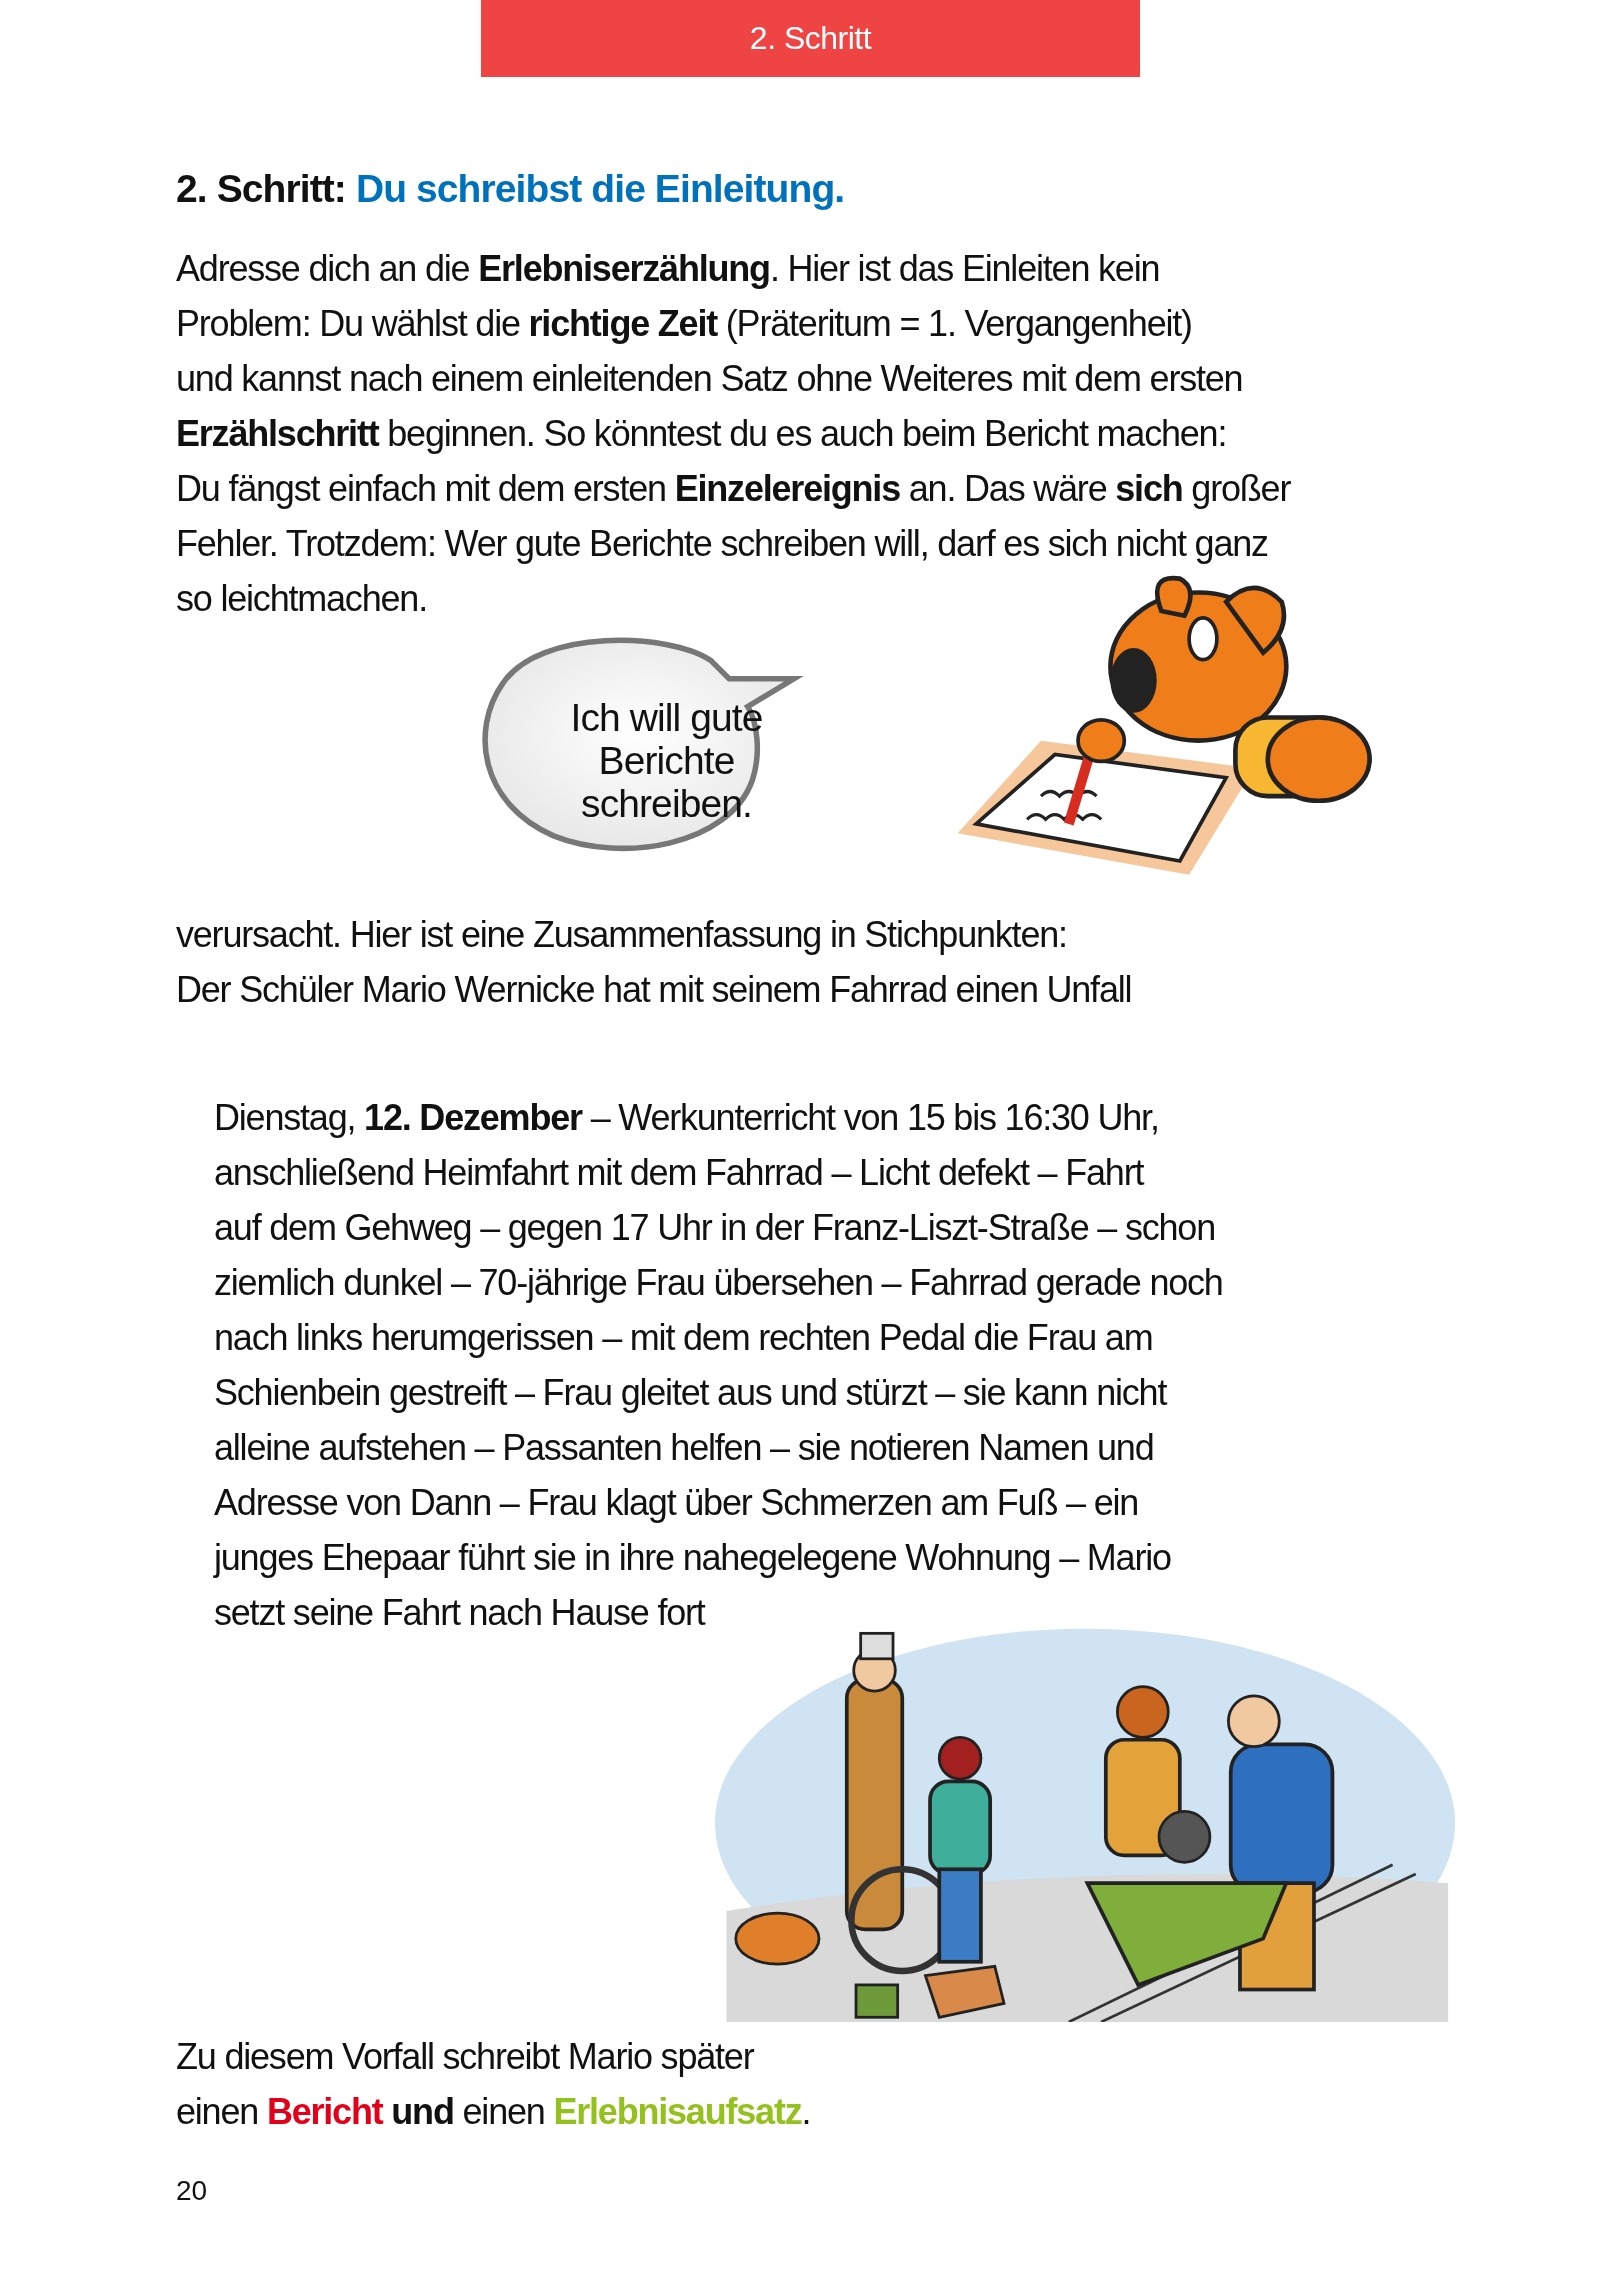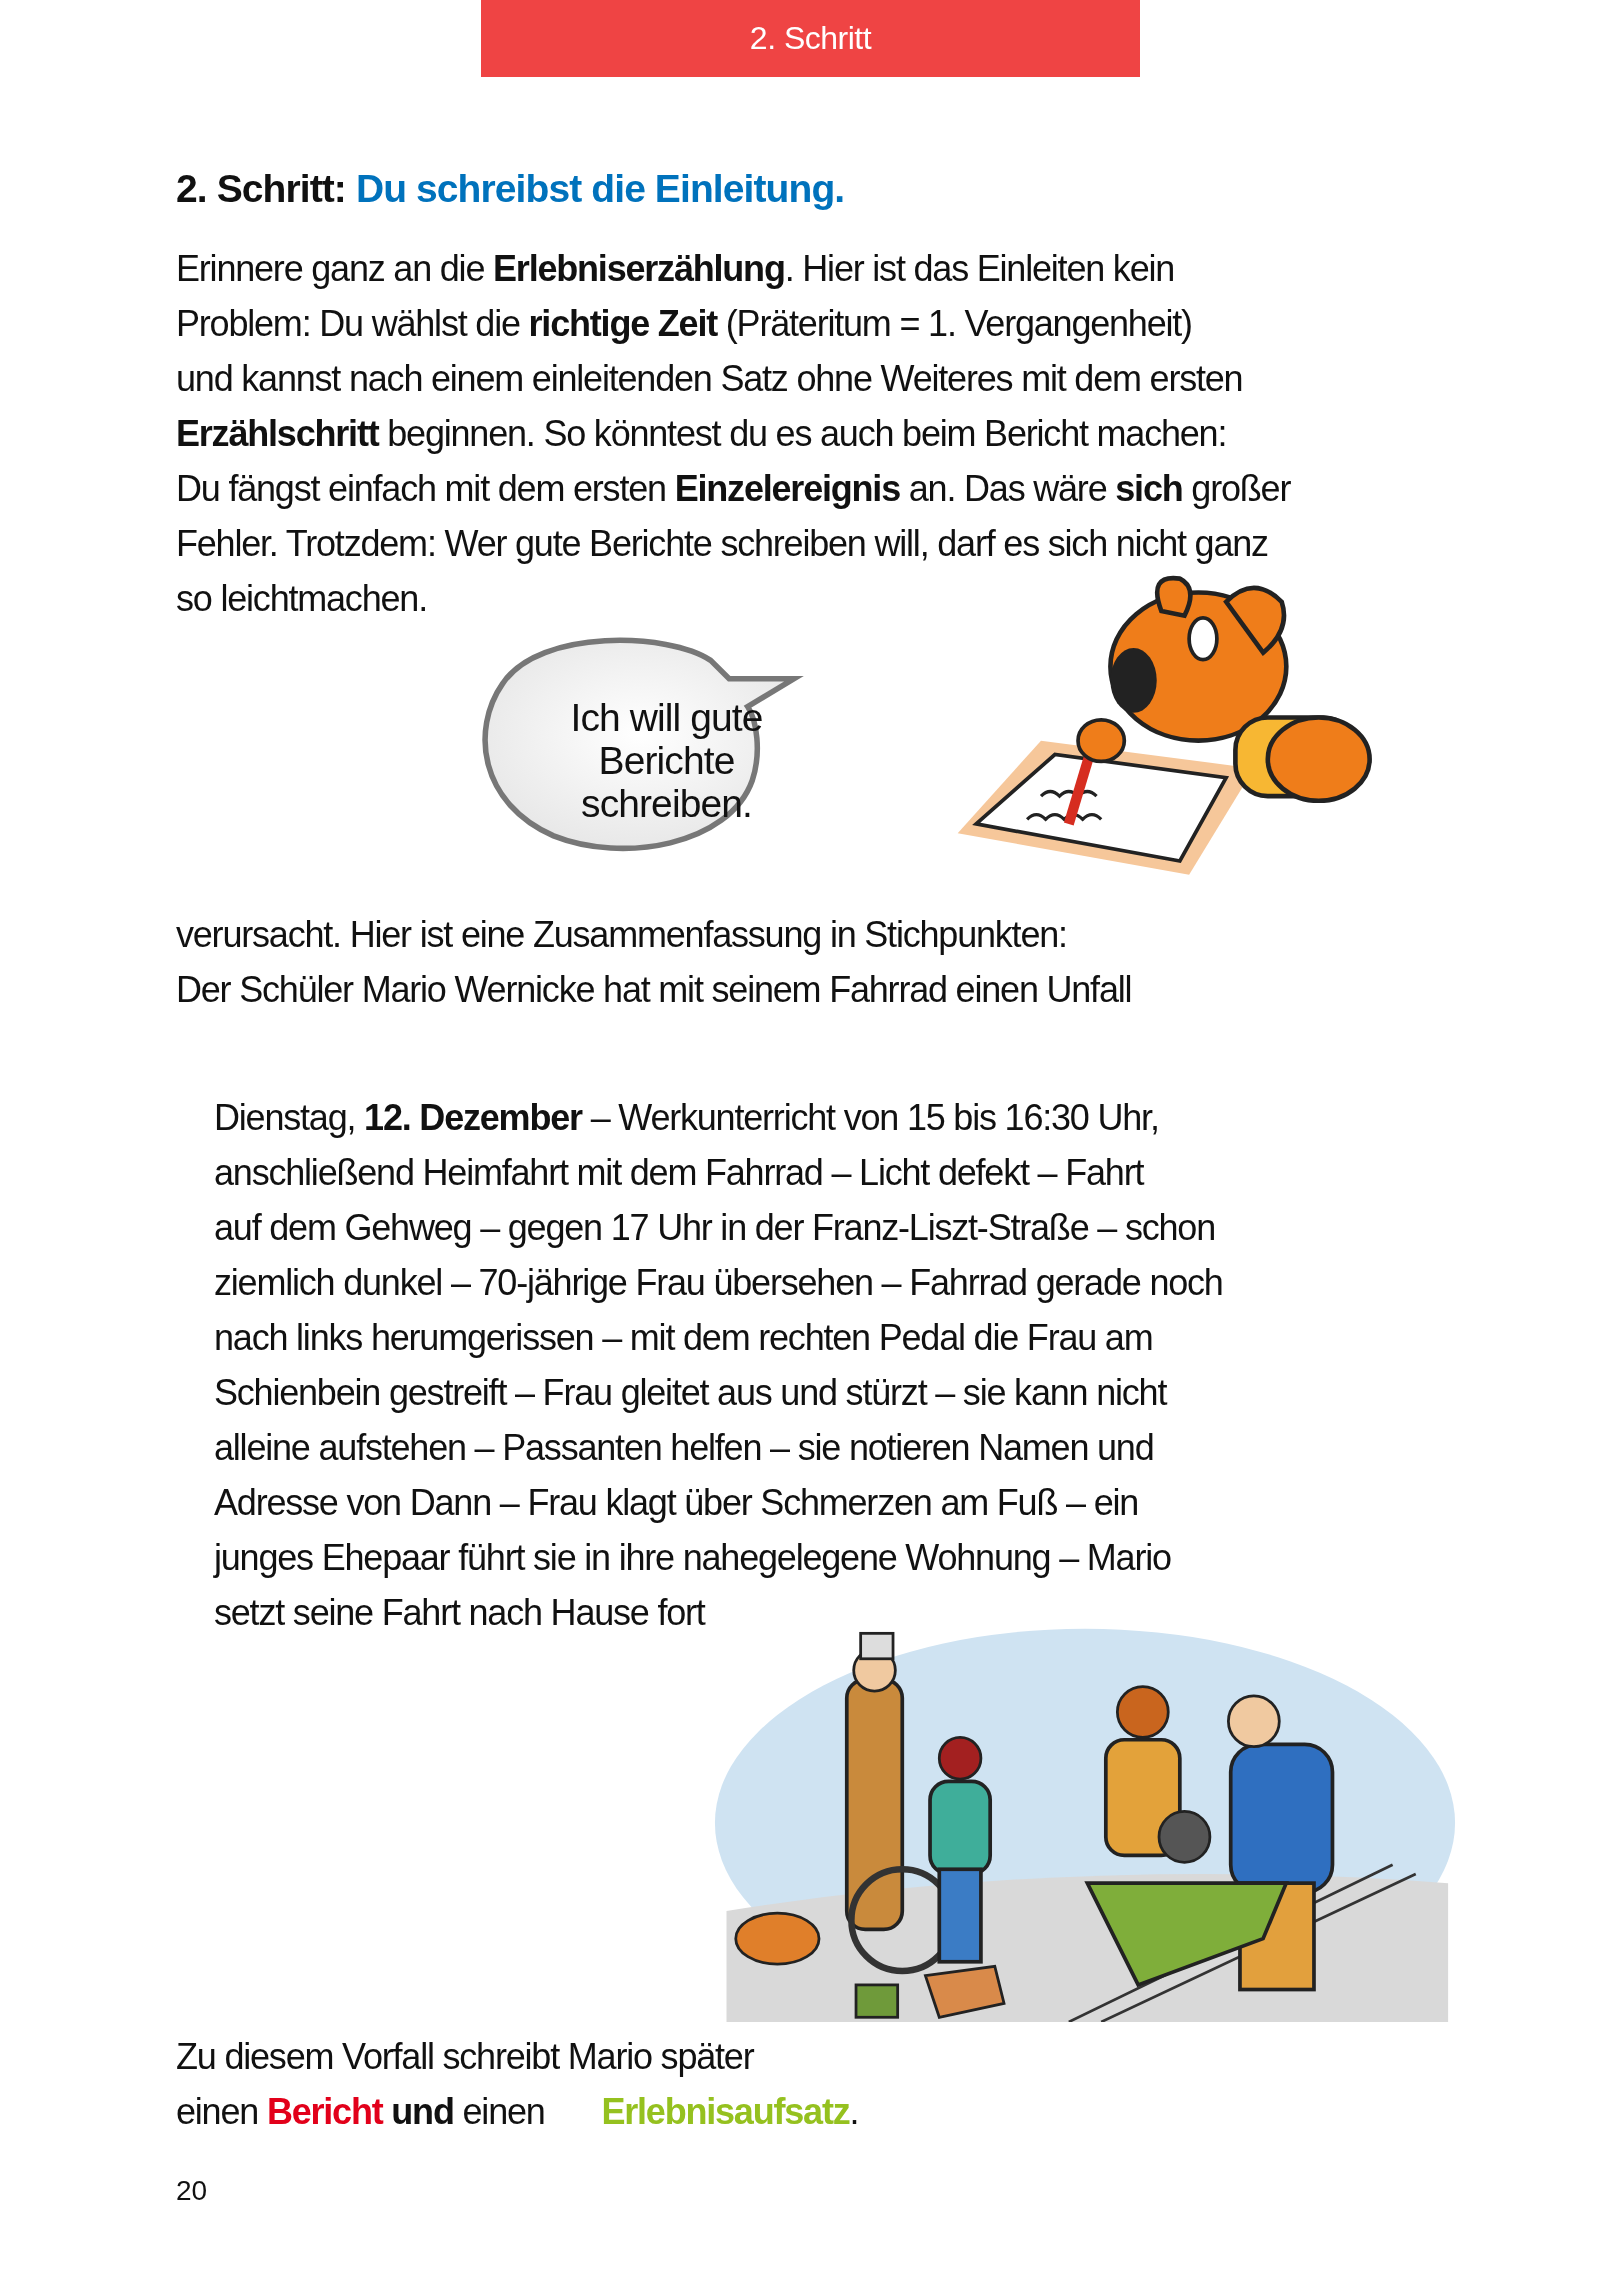--- a/index.html
+++ b/index.html
@@ -21,21 +21,21 @@
   .para {
     position: absolute; left: 176px; font-size: 36px; line-height: 55px;
     letter-spacing: -1.2px; white-space: nowrap;
   }
   .para b { font-weight: bold; }
   .p1 { top: 241px; }
   .p2 { top: 907px; }
   .p3 { top: 1090px; left: 214px; }
   .p4 { top: 2029px; }
   .red { color: #e2001a; font-weight: bold; }
-  .green { color: #95c11f; font-weight: bold; margin-left: 48px; }
+  .green { color: #95c11f; font-weight: bold; }
   .bubble {
     position: absolute; left: 470px; top: 628px; width: 449px; height: 231px;
   }
   .bubble-text {
     position: absolute; left: 500px; top: 696px; width: 333px; text-align: center;
     font-size: 39px; line-height: 43px; letter-spacing: -0.9px;
   }
   .dog { position: absolute; left: 902px; top: 574px; width: 602px; height: 324px; }
   .scene { position: absolute; left: 708px; top: 1624px; width: 754px; height: 398px; }
   .pageno { position: absolute; left: 176px; top: 2175px; font-size: 28px; }
@@ -46,21 +46,21 @@
 <div class="tab">
   <span>2. Schritt</span>
 </div>
 
 <div class="heading">
   <span>2. Schritt:</span>
   <span class="blue">Du schreibst die Einleitung.</span>
 </div>
 
 <div class="para p1">
-  <div><span>Erinnere ganz an die </span><b>Erlebniserzählung</b><span>. Hier ist das Einleiten kein</span></div>
+  <div><span>Adresse dich an die </span><b>Erlebniserzählung</b><span>. Hier ist das Einleiten kein</span></div>
   <div><span>Problem: Du wählst die </span><b>richtige Zeit</b><span> (Präteritum = 1. Vergangenheit)</span></div>
   <div><span>und kannst nach einem einleitenden Satz ohne Weiteres mit dem ersten</span></div>
   <div><b>Erzählschritt</b><span> beginnen. So könntest du es auch beim Bericht machen:</span></div>
   <div><span>Du fängst einfach mit dem ersten </span><b>Einzelereignis</b><span> an. Das wäre </span><b>sich</b><span> großer</span></div>
   <div><span>Fehler. Trotzdem: Wer gute Berichte schreiben will, darf es sich nicht ganz</span></div>
   <div><span>so leichtmachen.</span></div>
 </div>
 
 <svg class="bubble" viewBox="0 0 970 500">
   <defs>

